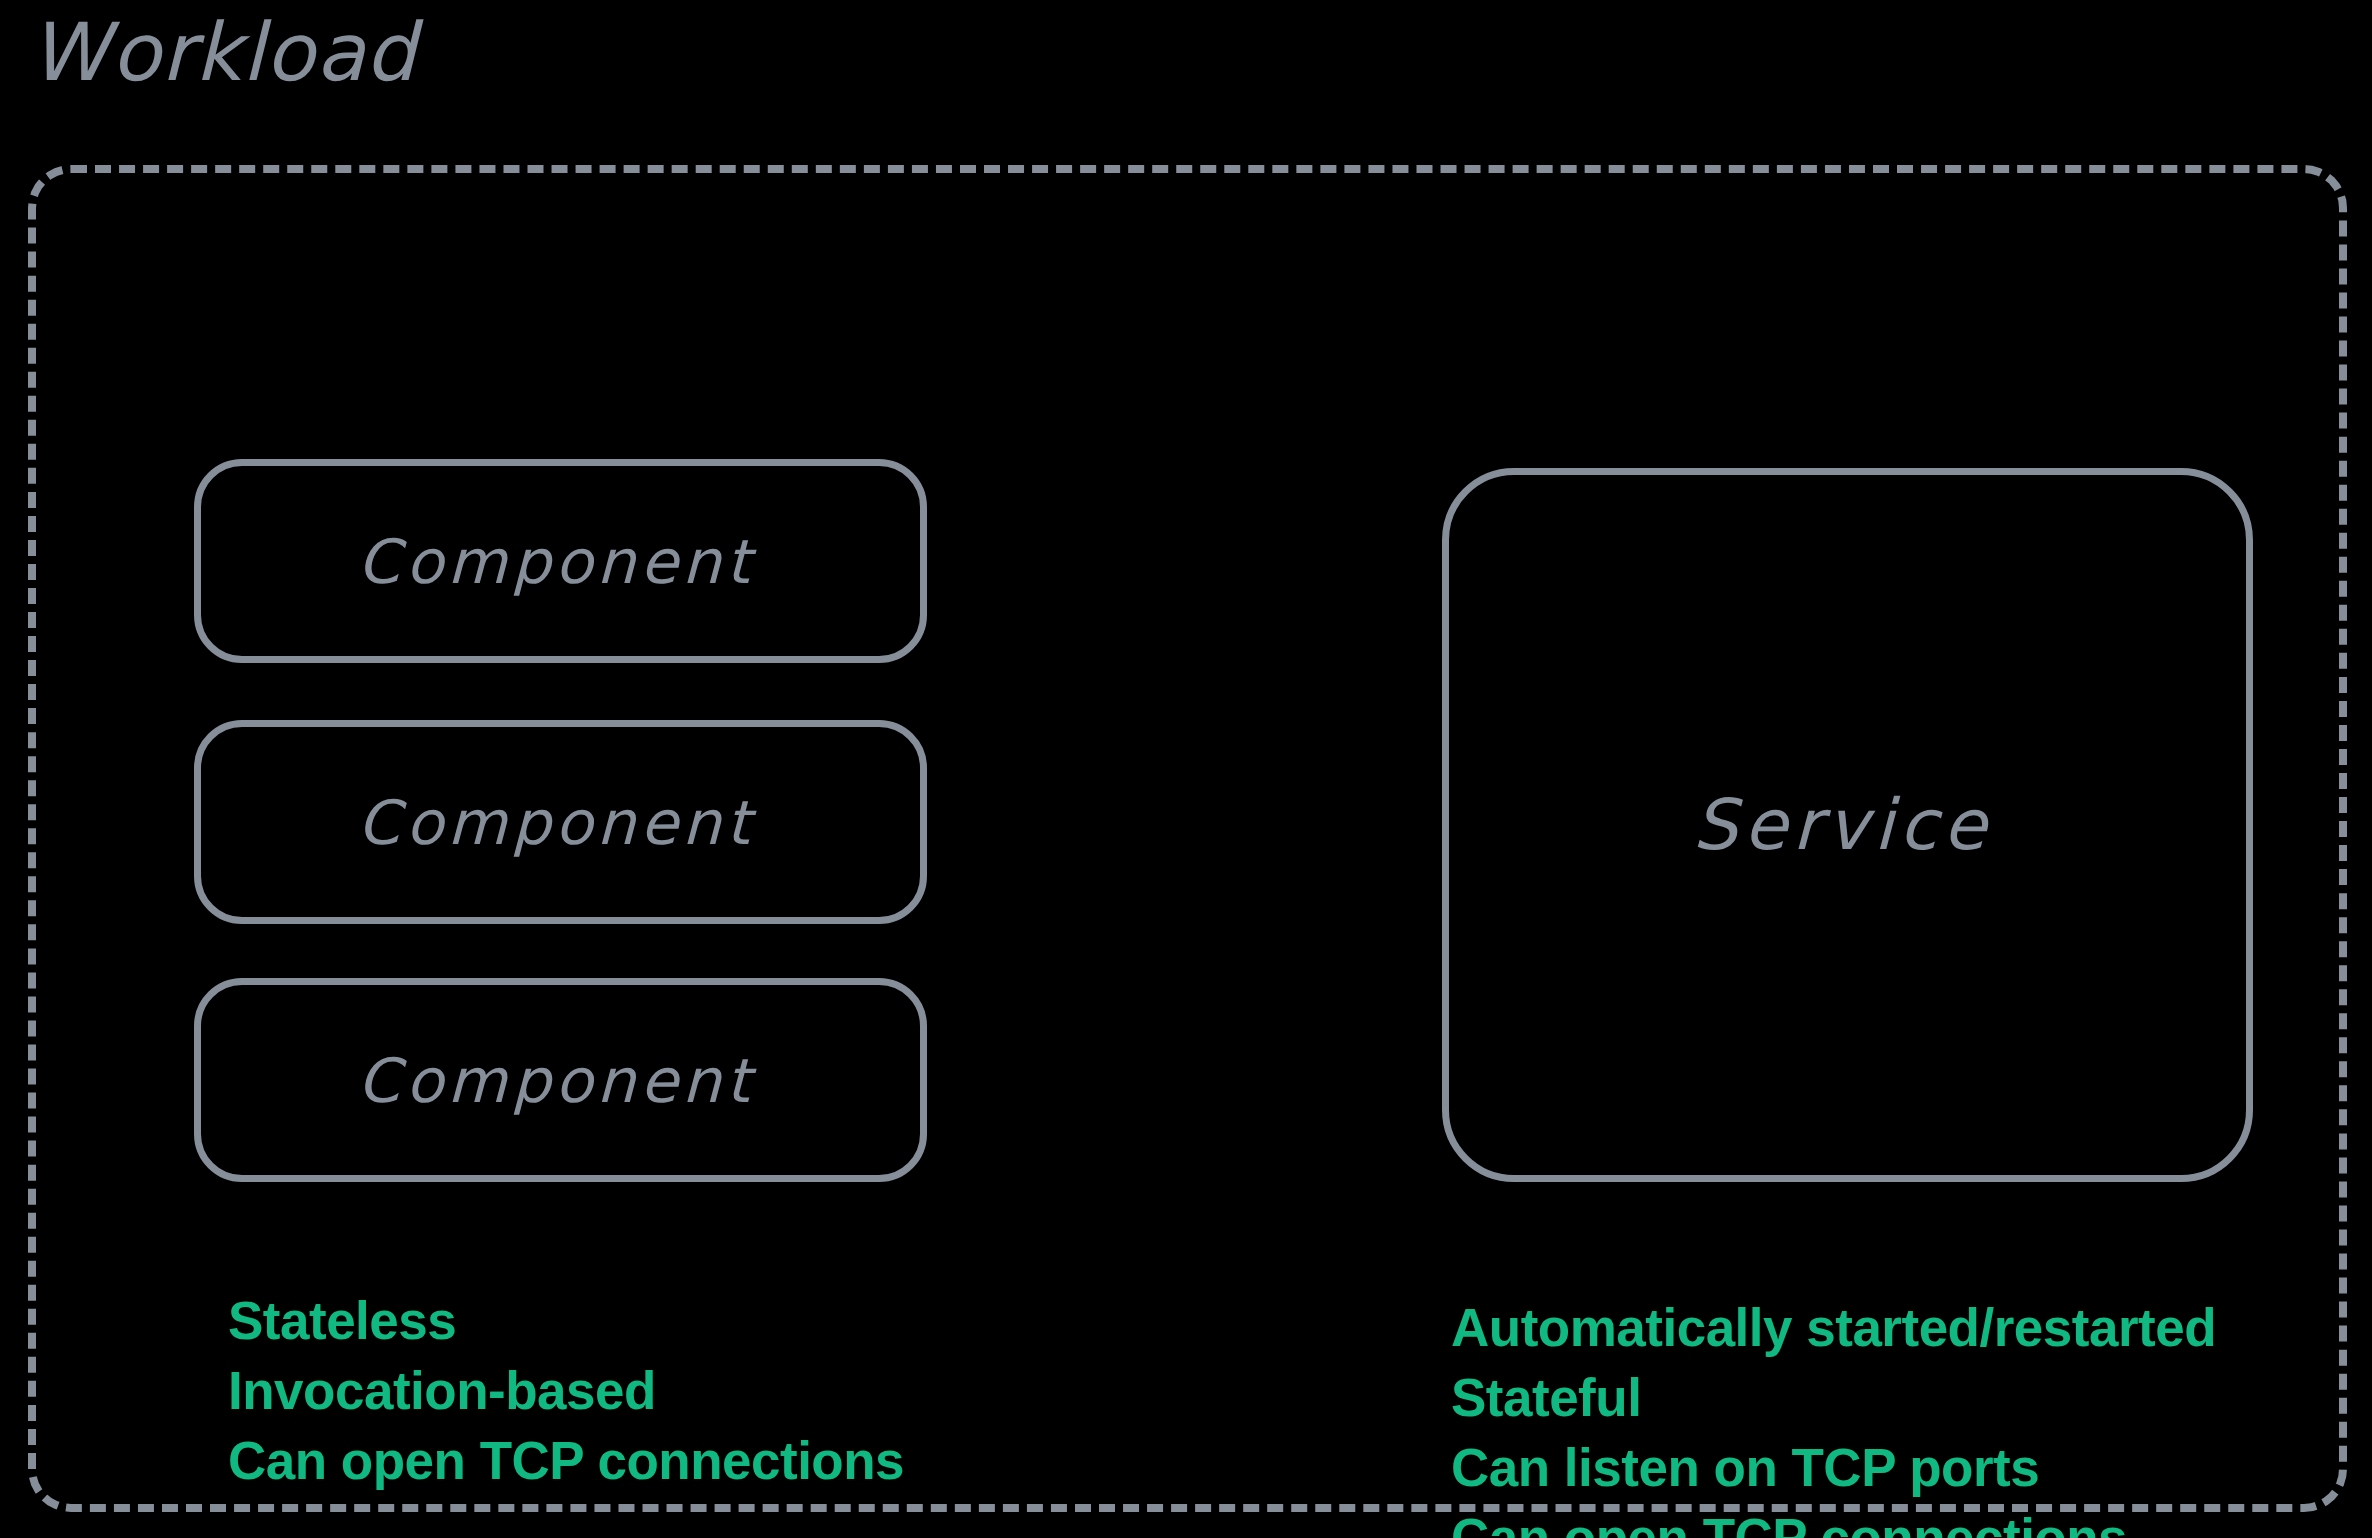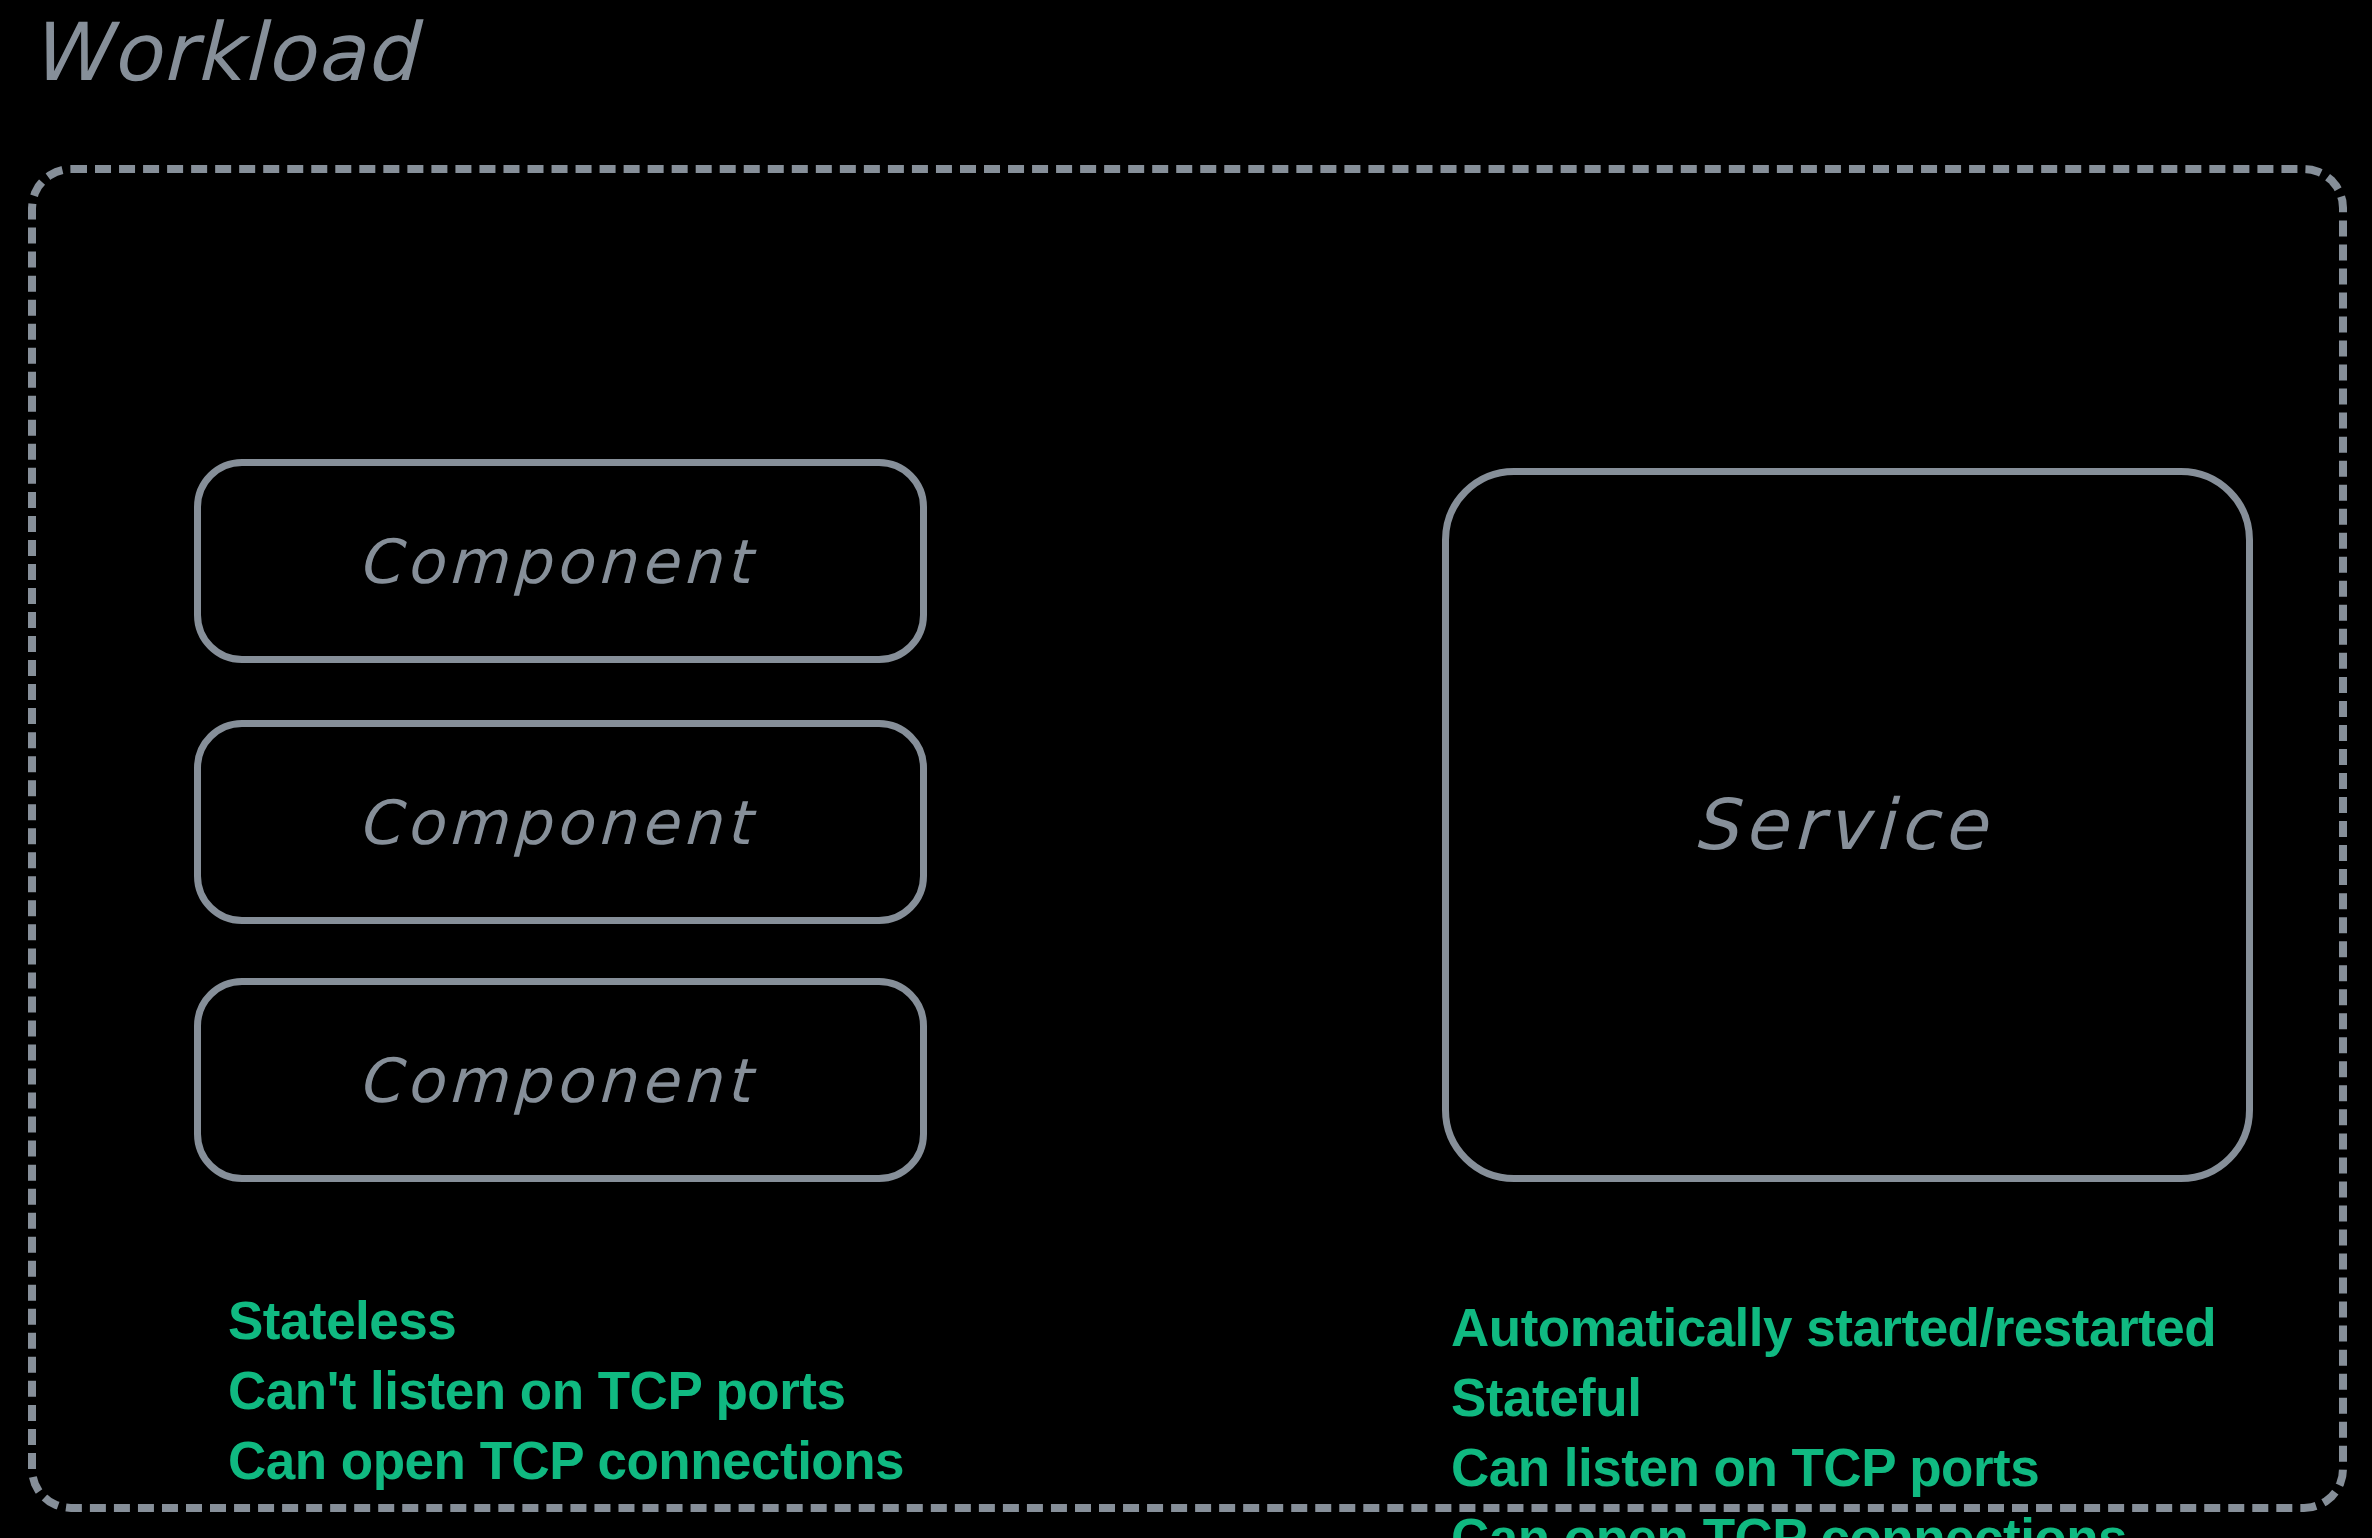--- a/index.html
+++ b/index.html
@@ -125,21 +125,21 @@
     <div class="node-box component-box b3">
       <span class="node-label">Component</span>
     </div>
 
     <div class="node-box service-box">
       <span class="node-label">Service</span>
     </div>
 
     <div class="prop-list left">
       <span class="prop-line">Stateless</span>
-      <span class="prop-line">Can't listen on TCP ports</span>
+      <span class="prop-line">Invocation-based</span>
       <span class="prop-line">Can open TCP connections</span>
     </div>
 
     <div class="prop-list right">
       <span class="prop-line">Automatically started/restarted</span>
       <span class="prop-line">Stateful</span>
       <span class="prop-line">Can listen on TCP ports</span>
       <span class="prop-line">Can open TCP connections</span>
     </div>
 

